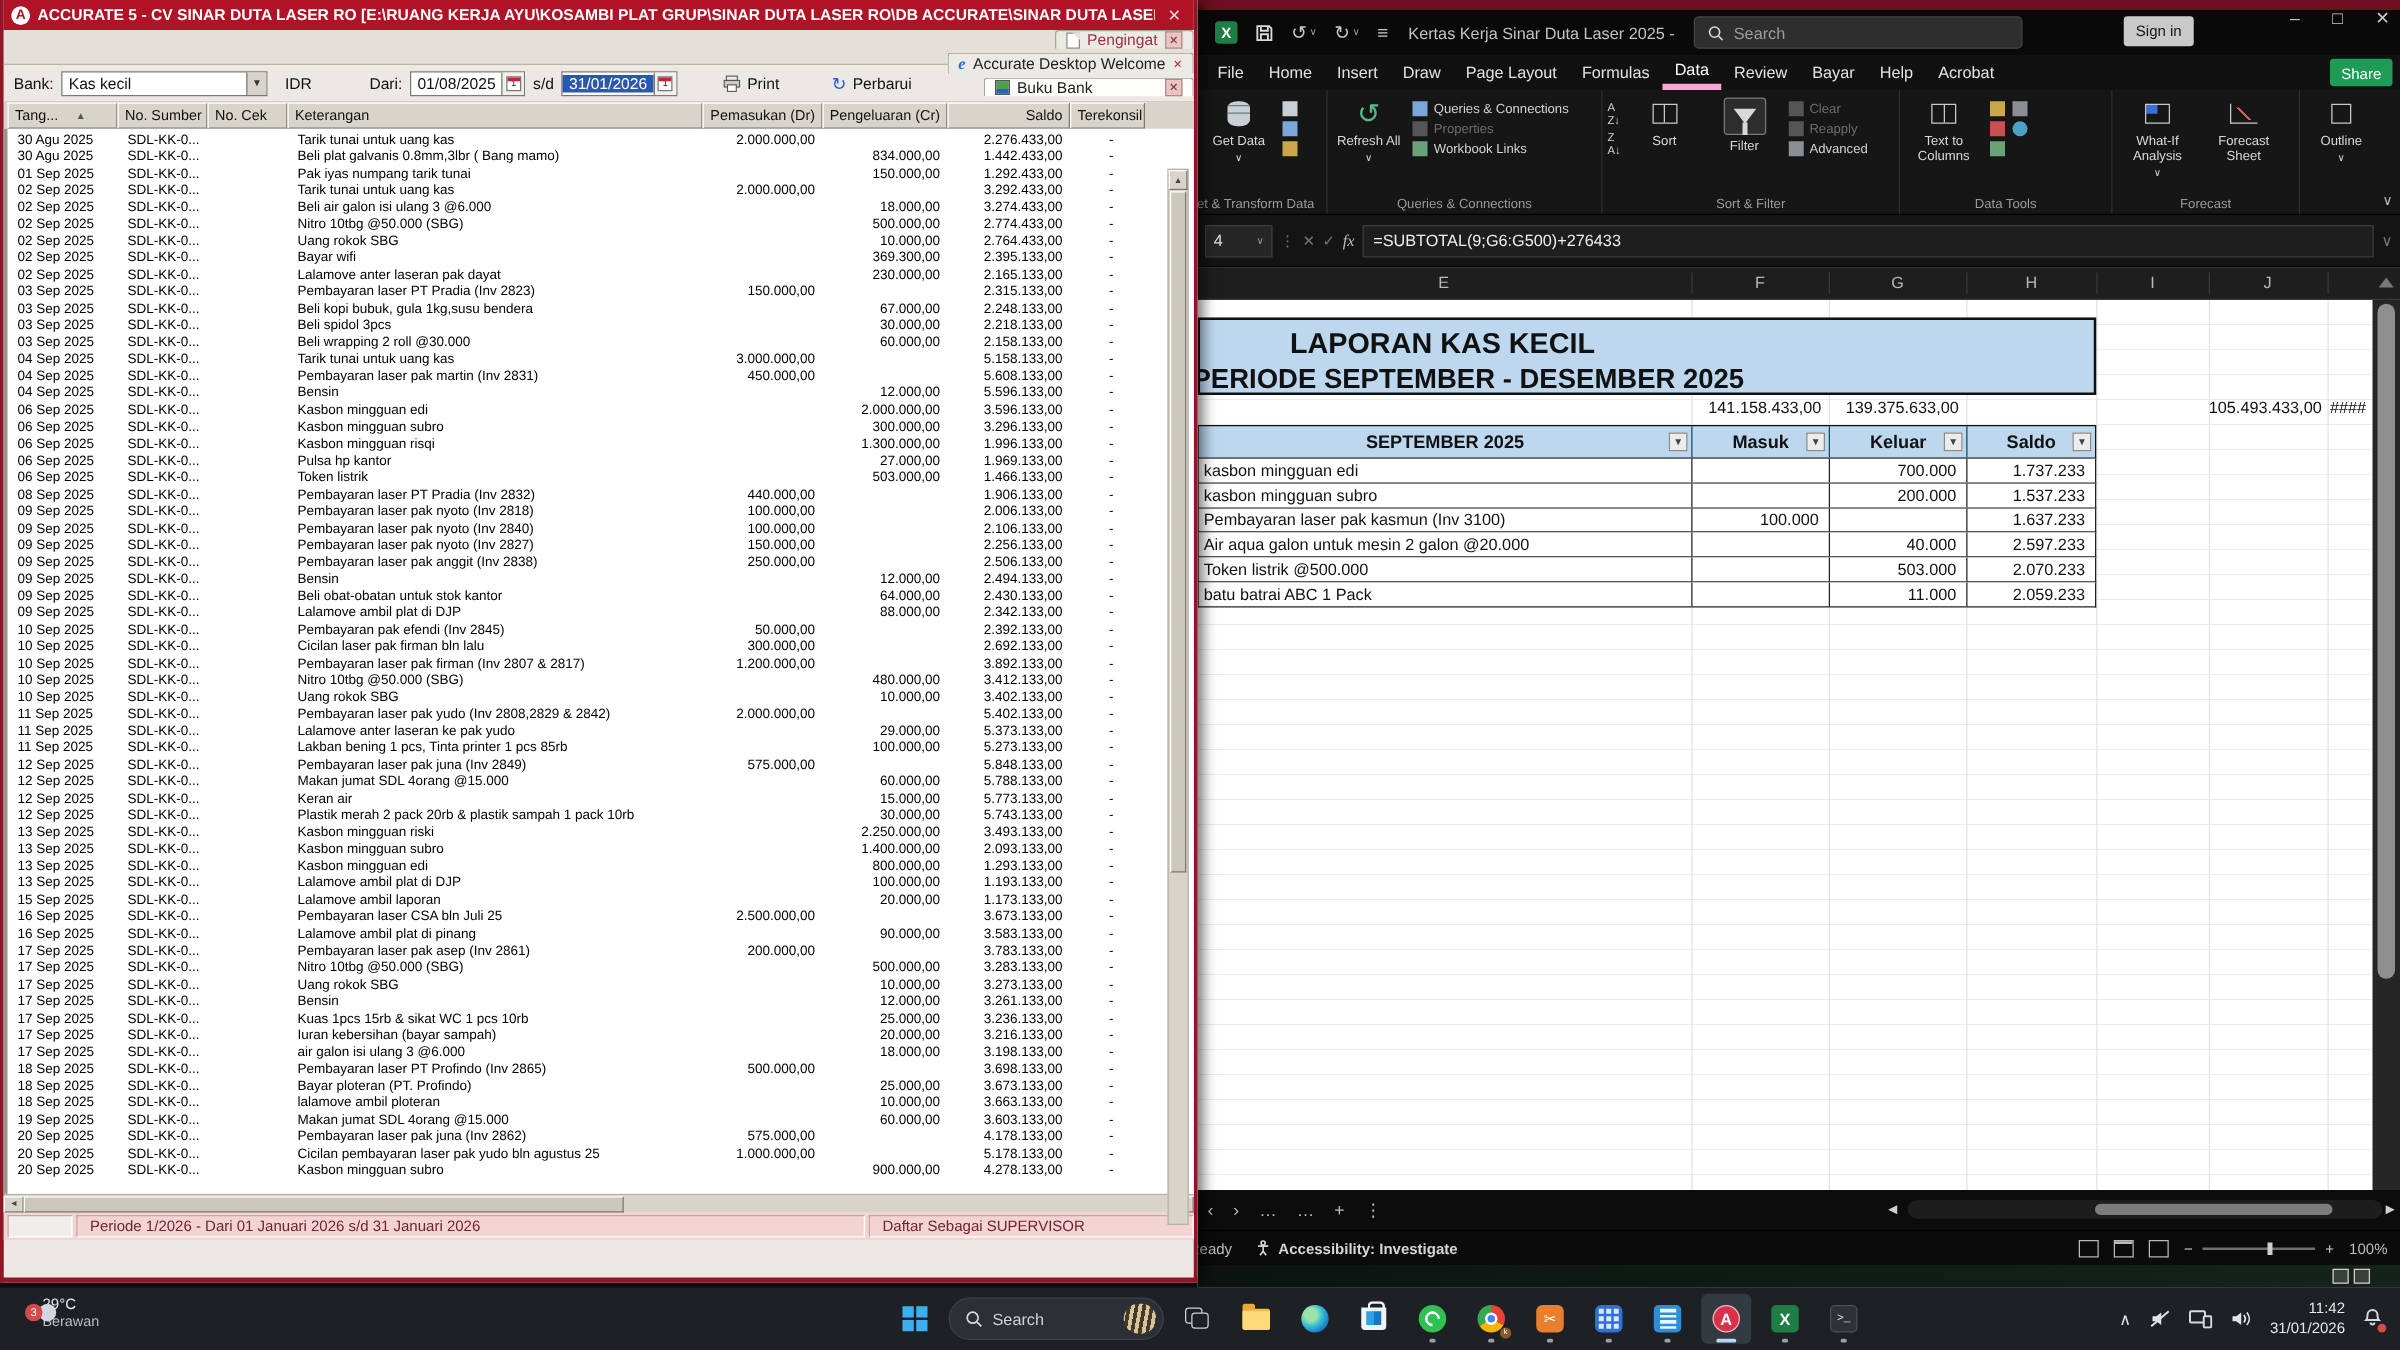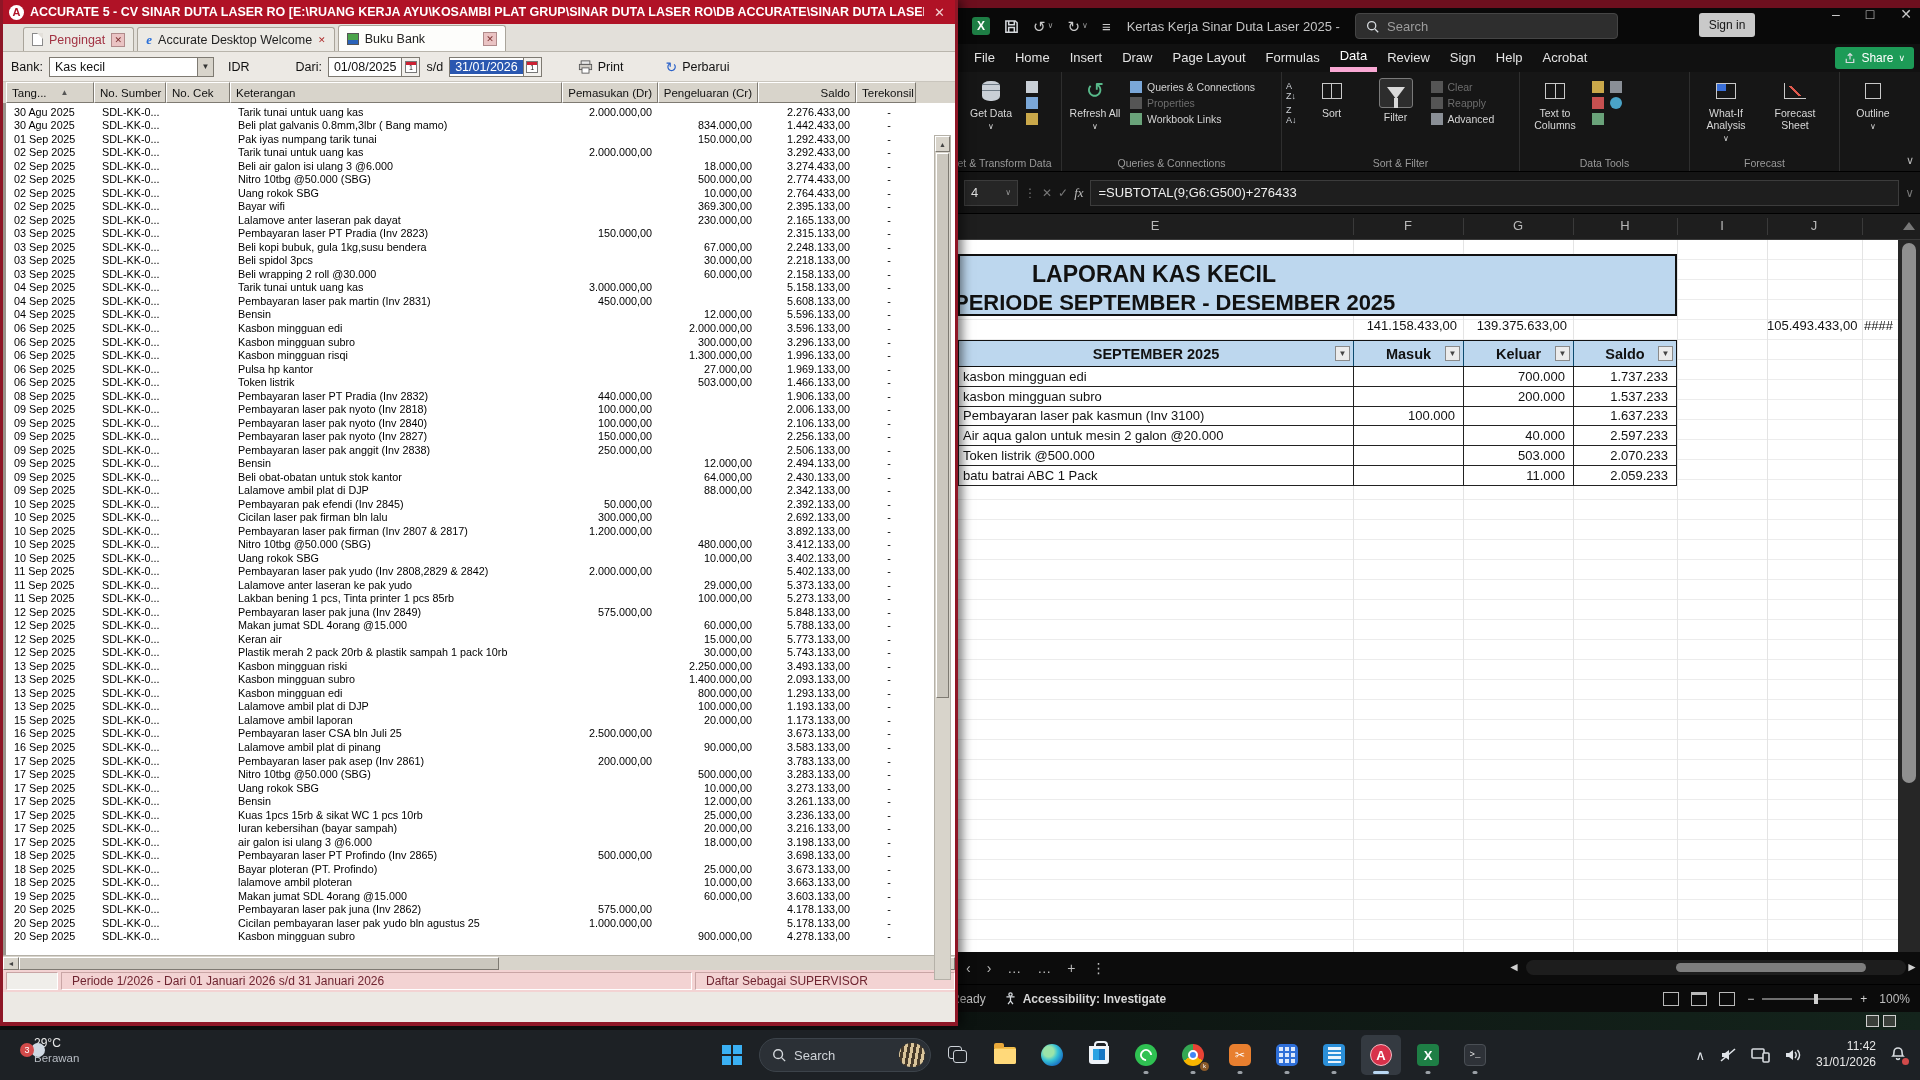--- a/index.html
+++ b/index.html
@@ -20,21 +20,21 @@
   .xl-search{position:absolute;left:397px;top:13px;width:263px;height:26px;background:#2e2e2e;border:1px solid #454545;
              border-radius:4px;display:flex;align-items:center;gap:8px;padding:0 10px;color:#9d9d9d;font-size:13px;}
   .xl-signin{position:absolute;left:741px;top:13px;width:56px;height:24px;background:#c9c9c9;color:#161616;
              border-radius:3px;font-size:12px;display:flex;align-items:center;justify-content:center;}
   .win-btns{position:absolute;right:8px;top:6px;display:flex;gap:26px;color:#c9c9c9;font-size:14px;}
   .xl-tabs{height:28px;background:#111;display:flex;align-items:center;position:relative;}
   .xl-tabs .tabswrap{display:flex;align-items:flex-end;height:100%;padding-left:6px;}
   .xl-tab{color:#e3e3e3;font-size:13px;padding:5px 10px 7px;white-space:nowrap;}
   .xl-tab.active{color:#fff;border-bottom:5px solid #f9a8d4;padding-bottom:4px;}
   .xl-share{position:absolute;right:6px;top:3px;height:22px;background:#1d9b57;border-radius:3px;color:#fff;
-            font-size:12px;display:flex;align-items:center;gap:5px;padding:0 9px;}
+            font-size:12px;display:flex;align-items:center;gap:5px;padding:0 9px;flex-direction:column;}
   .xl-ribbon{height:100px;background:#161616;position:relative;display:flex;border-bottom:1px solid #000;}
   .rgroup{position:relative;height:100%;padding:6px 4px 18px;display:flex;align-items:flex-start;gap:6px;border-right:1px solid #2e2e2e;}
   .rglabel{position:absolute;bottom:2px;left:0;right:0;text-align:center;font-size:10.5px;color:#9a9a9a;white-space:nowrap;overflow:hidden;}
   .rbig{width:58px;display:flex;flex-direction:column;align-items:center;gap:3px;color:#d8d8d8;font-size:10.5px;text-align:center;line-height:1.15;}
   .rbig .rico{width:26px;height:26px;display:flex;align-items:center;justify-content:center;}
   .rbig.sel .rico{border:1px solid #7a7a7a;background:#2d2d2d;border-radius:3px;width:34px;height:30px;}
   .rsmallcol{display:flex;flex-direction:column;gap:4px;justify-content:flex-start;padding-top:3px;}
   .rsmall{display:flex;align-items:center;gap:5px;color:#d3d3d3;font-size:10.5px;white-space:nowrap;}
   .rsmall.dis{color:#6d6d6d;}
   .rchip{width:12px;height:12px;display:inline-block;}
@@ -111,21 +111,21 @@
   .acc{position:absolute;left:0;top:0;width:958px;height:1026px;z-index:2;background:#ece9e4;
        border-left:3px solid #8e1626;border-right:3px solid #8e1626;border-bottom:4px solid #8e1626;
        box-shadow:4px 0 10px rgba(0,0,0,.55);}
   .acc-title{height:24px;background:#b01226;color:#fff;display:flex;align-items:center;gap:6px;padding:0 6px;}
   .acc-logo{width:15px;height:15px;border-radius:50%;background:#fff;color:#b01226;font-weight:bold;font-size:11px;
             display:flex;align-items:center;justify-content:center;flex:none;}
   .acc-title-text{font-size:12.5px;font-weight:bold;white-space:nowrap;overflow:hidden;flex:1;}
   .acc-close{color:#f3d2d2;font-size:13px;padding:0 4px;flex:none;}
   .acc-menu{height:30px;background:#f2f0ec;display:flex;align-items:center;padding-left:10px;border-bottom:1px solid #cfccc5;}
   .acc-menu .mi{font-size:13px;color:#111;padding:4px 9px;}
-  .acc-tabbar{height:28px;background:#e3e0da;display:flex;align-items:flex-end;padding-left:20px;gap:3px;border-bottom:1px solid #b9b5ac;}
+  .acc-tabbar{height:28px;background:#e3e0da;display:flex;align-items:flex-end;padding-left:6px;gap:3px;border-bottom:1px solid #b9b5ac;flex-direction:column;}
   .atab{height:24px;display:flex;align-items:center;gap:6px;padding:0 8px;background:#eceae5;border:1px solid #a9a49a;
         border-bottom:none;border-radius:3px 3px 0 0;font-size:12.5px;color:#222;}
   .atab.active{background:#fdfdfb;height:26px;}
   .atab .tclose{width:14px;height:14px;background:#eac3c3;border:1px solid #b08a8a;color:#7c3030;font-size:9px;
         display:flex;align-items:center;justify-content:center;}
   .atab.pengingat .tlabel{color:#a23343;}
   .pageico{width:11px;height:13px;background:#fff;border:1px solid #8a8a8a;position:relative;}
   .pageico:after{content:"";position:absolute;right:-1px;top:-1px;border:3px solid;border-color:#e3e0da #e3e0da transparent transparent;}
   .eico{color:#2a6fd8;font-weight:bold;font-style:italic;font-size:13px;font-family:"Liberation Serif",serif;}
   .bbico{width:12px;height:12px;background:linear-gradient(#4aa34a 0 6px,#2a62b8 6px);border:1px solid #555;}
@@ -260,21 +260,21 @@
       <div class="tabswrap">
 
       <span class="xl-tab">File</span>
           <span class="xl-tab">Home</span>
           <span class="xl-tab">Insert</span>
           <span class="xl-tab">Draw</span>
           <span class="xl-tab">Page Layout</span>
           <span class="xl-tab">Formulas</span>
           <span class="xl-tab active">Data</span>
           <span class="xl-tab">Review</span>
-          <span class="xl-tab">Sign</span>
+          <span class="xl-tab">Bayar</span>
           <span class="xl-tab">Help</span>
           <span class="xl-tab">Acrobat</span>
         </div>
       <div class="xl-share">
         <svg class="lic" width="12" height="12" viewBox="0 0 16 16">
             <path d="M8 10V2M5 5l3-3 3 3M3 9v5h10V9"></path>
           </svg>
         <span>Share</span>
         <span style="font-size:9px">∨</span>
       </div>

